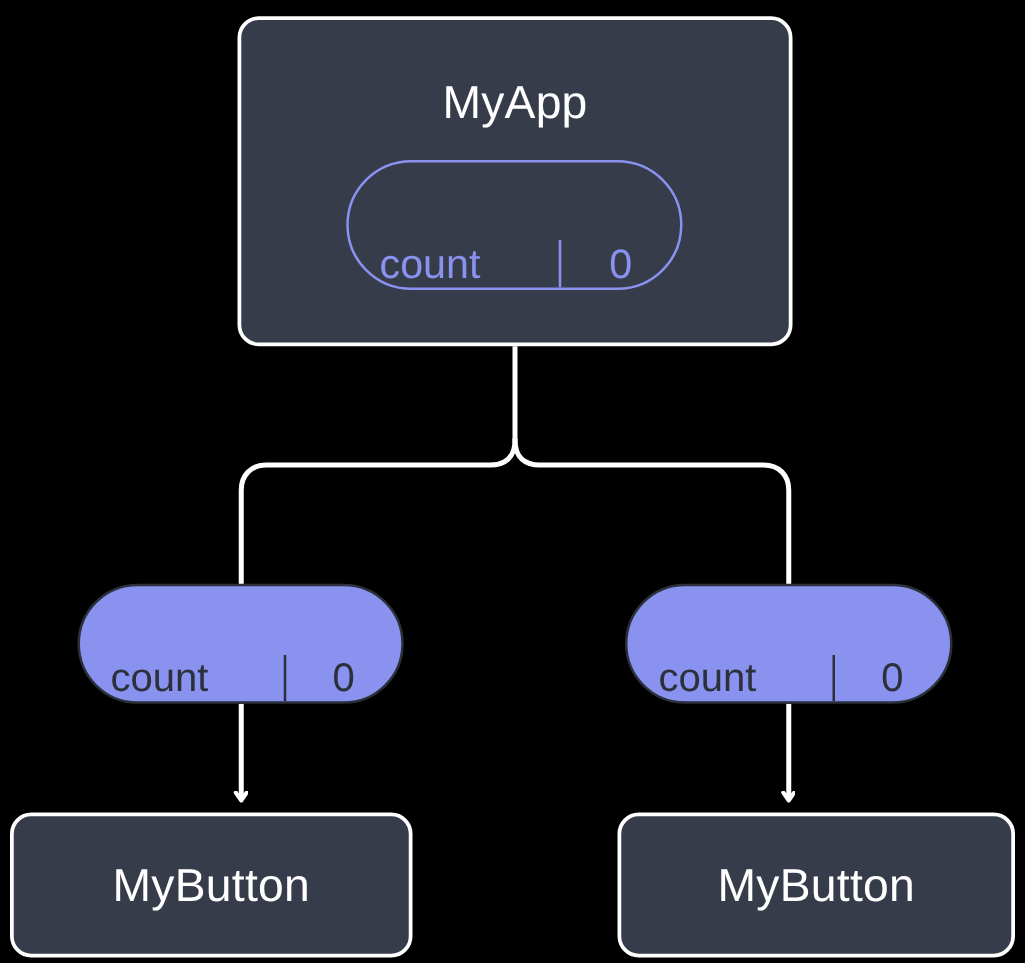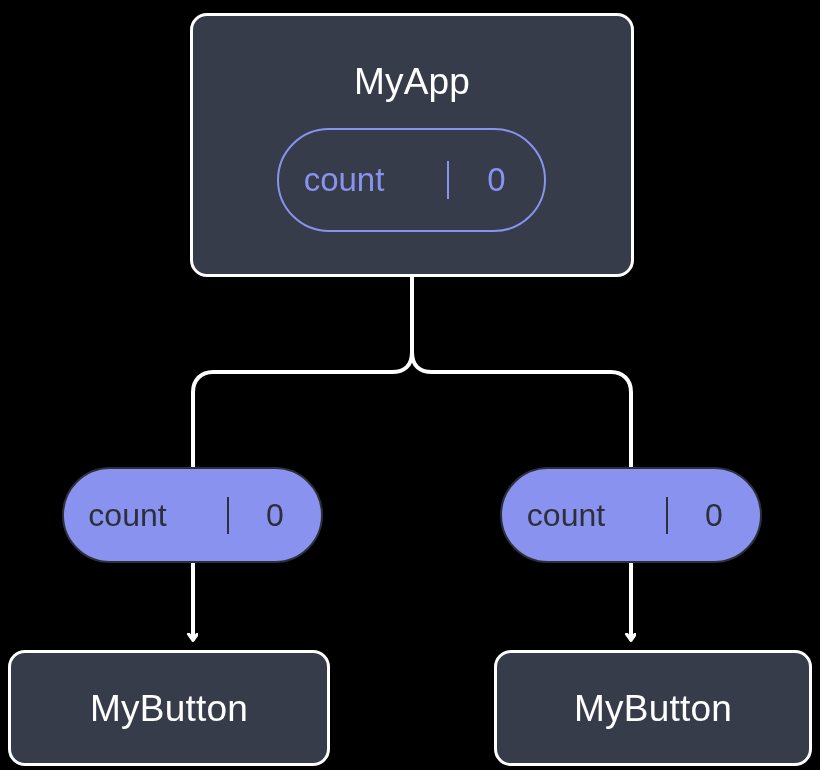--- a/index.html
+++ b/index.html
@@ -67,21 +67,21 @@
     width: 318px;
     height: 116px;
     justify-content: center;
   }
 
   
   .pill {
     position: absolute;
     box-sizing: border-box;
     display: flex;
-    align-items: center;
+    align-items: flex-end;
     border-radius: 999px;
     overflow: hidden;
     gap: 36px;
   }
   .pill .pill-cell {
     display: flex;
     align-items: center;
     justify-content: center;
     white-space: nowrap;
   }

